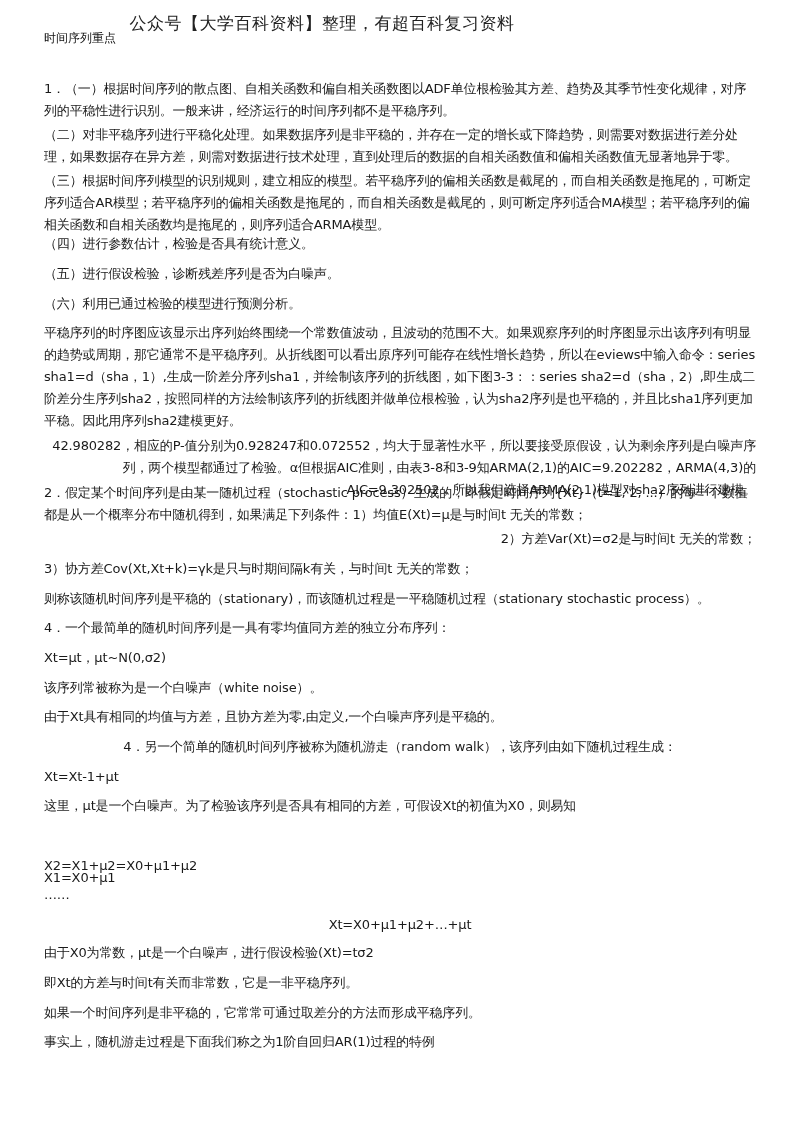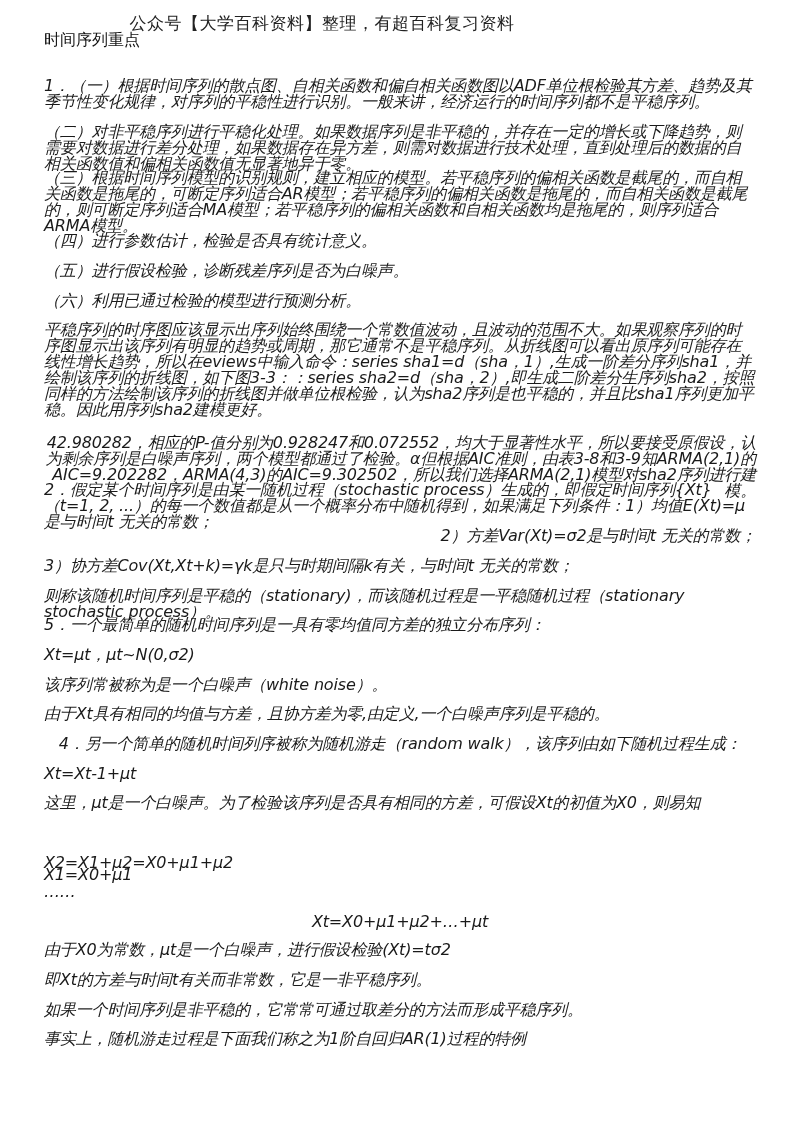--- a/index.html
+++ b/index.html
@@ -1,43 +1,43 @@
 <!DOCTYPE html>
 <html><head>
   <meta charset="utf-8">
   <style>
     html, body { margin: 0; padding: 0; background: #ffffff; }
     body { width: 792px; height: 1122px; position: relative; overflow: hidden;
            font-family: "DejaVu Sans", "Liberation Sans", sans-serif; color: #1a1a1a; }
     .watermark { position: absolute; top: 12px; left: 0; width: 644px; text-align: center;
                  font-family: "DejaVu Serif", "Liberation Serif", serif; font-size: 17px; color: #222; letter-spacing: 0.5px; }
-    .doc-title { position: absolute; top: 30px; left: 44px; font-size: 16px; color: #111; }
-    .para { position: absolute; left: 44px; width: 712px; font-size: 16px; line-height: 16px; color: #1a1a1a;
-            letter-spacing: -0.15px; font-style: italic; }
+    .doc-title { position: absolute; top: 30px; left: 44px; font-size: 12px; color: #111; }
+    .para { position: absolute; left: 44px; width: 712px; font-size: 13px; line-height: 22px; color: #1a1a1a;
+            letter-spacing: -0.15px; }
   </style>
 </head>
 <body>
 
 <div class="watermark">公众号【大学百科资料】整理，有超百科复习资料</div>
 <div class="doc-title">时间序列重点</div>
 
 <div id="body-container">
     <div class="para" style="top: 78px;">1．（一）根据时间序列的散点图、自相关函数和偏自相关函数图以ADF单位根检验其方差、趋势及其季节性变化规律，对序列的平稳性进行识别。一般来讲，经济运行的时间序列都不是平稳序列。</div>
     <div class="para" style="top: 124px;">（二）对非平稳序列进行平稳化处理。如果数据序列是非平稳的，并存在一定的增长或下降趋势，则需要对数据进行差分处理，如果数据存在异方差，则需对数据进行技术处理，直到处理后的数据的自相关函数值和偏相关函数值无显著地异于零。</div>
     <div class="para" style="top: 170px;">（三）根据时间序列模型的识别规则，建立相应的模型。若平稳序列的偏相关函数是截尾的，而自相关函数是拖尾的，可断定序列适合AR模型；若平稳序列的偏相关函数是拖尾的，而自相关函数是截尾的，则可断定序列适合MA模型；若平稳序列的偏相关函数和自相关函数均是拖尾的，则序列适合ARMA模型。</div>
     <div class="para" style="top: 233px;">（四）进行参数估计，检验是否具有统计意义。</div>
     <div class="para" style="top: 263px;">（五）进行假设检验，诊断残差序列是否为白噪声。</div>
     <div class="para" style="top: 293px;">（六）利用已通过检验的模型进行预测分析。</div>
     <div class="para" style="top: 322px;">平稳序列的时序图应该显示出序列始终围绕一个常数值波动，且波动的范围不大。如果观察序列的时序图显示出该序列有明显的趋势或周期，那它通常不是平稳序列。从折线图可以看出原序列可能存在线性增长趋势，所以在eviews中输入命令：series sha1=d（sha，1）,生成一阶差分序列sha1，并绘制该序列的折线图，如下图3-3：：series sha2=d（sha，2）,即生成二阶差分生序列sha2，按照同样的方法绘制该序列的折线图并做单位根检验，认为sha2序列是也平稳的，并且比sha1序列更加平稳。因此用序列sha2建模更好。</div>
     <div class="para" style="top: 435px; text-align: right;">42.980282，相应的P-值分别为0.928247和0.072552，均大于显著性水平，所以要接受原假设，认为剩余序列是白噪声序列，两个模型都通过了检验。α但根据AIC准则，由表3-8和3-9知ARMA(2,1)的AIC=9.202282，ARMA(4,3)的AIC=9.302502，所以我们选择ARMA(2,1)模型对sha2序列进行建模。</div>
     <div class="para" style="top: 482px;">2．假定某个时间序列是由某一随机过程（stochastic process）生成的，即假定时间序列{Xt}（t=1, 2, ...）的每一个数值都是从一个概率分布中随机得到，如果满足下列条件：1）均值E(Xt)=μ是与时间t 无关的常数；</div>
     <div class="para" style="top: 528px; text-align: right;">2）方差Var(Xt)=σ2是与时间t 无关的常数；</div>
     <div class="para" style="top: 558px;">3）协方差Cov(Xt,Xt+k)=γk是只与时期间隔k有关，与时间t 无关的常数；</div>
     <div class="para" style="top: 588px;">则称该随机时间序列是平稳的（stationary)，而该随机过程是一平稳随机过程（stationary stochastic process）。</div>
-    <div class="para" style="top: 617px;">5．一个最简单的随机时间序列是一具有零均值同方差的独立分布序列：</div>
+    <div class="para" style="top: 617px;">4．一个最简单的随机时间序列是一具有零均值同方差的独立分布序列：</div>
     <div class="para" style="top: 647px;">Xt=μt，μt~N(0,σ2)</div>
     <div class="para" style="top: 677px;">该序列常被称为是一个白噪声（white noise）。</div>
     <div class="para" style="top: 706px;">由于Xt具有相同的均值与方差，且协方差为零,由定义,一个白噪声序列是平稳的。</div>
     <div class="para" style="top: 736px; text-align: center;">4．另一个简单的随机时间列序被称为随机游走（random walk），该序列由如下随机过程生成：</div>
     <div class="para" style="top: 766px;">Xt=Xt-1+μt</div>
     <div class="para" style="top: 795px;">这里，μt是一个白噪声。为了检验该序列是否具有相同的方差，可假设Xt的初值为X0，则易知</div>
     <div class="para" style="top: 867px;">X1=X0+μ1</div>
     <div class="para" style="top: 855px;">X2=X1+μ2=X0+μ1+μ2</div>
     <div class="para" style="top: 884px;">……</div>
     <div class="para" style="top: 914px; text-align: center;">Xt=X0+μ1+μ2+…+μt</div>

